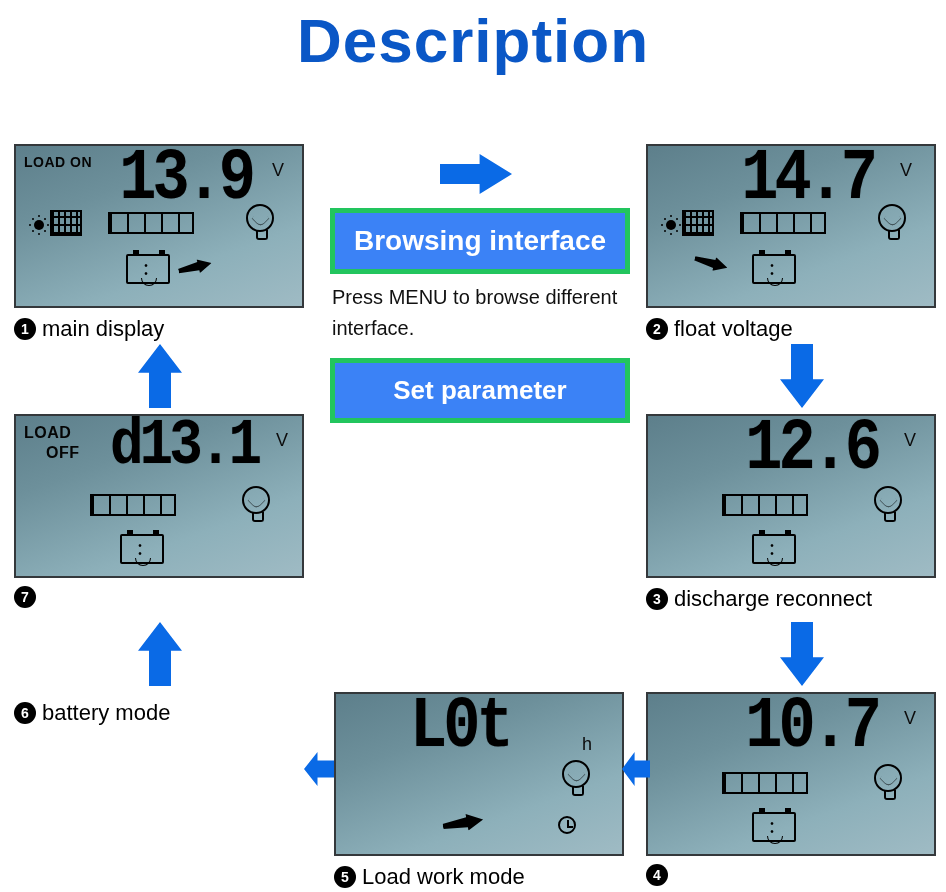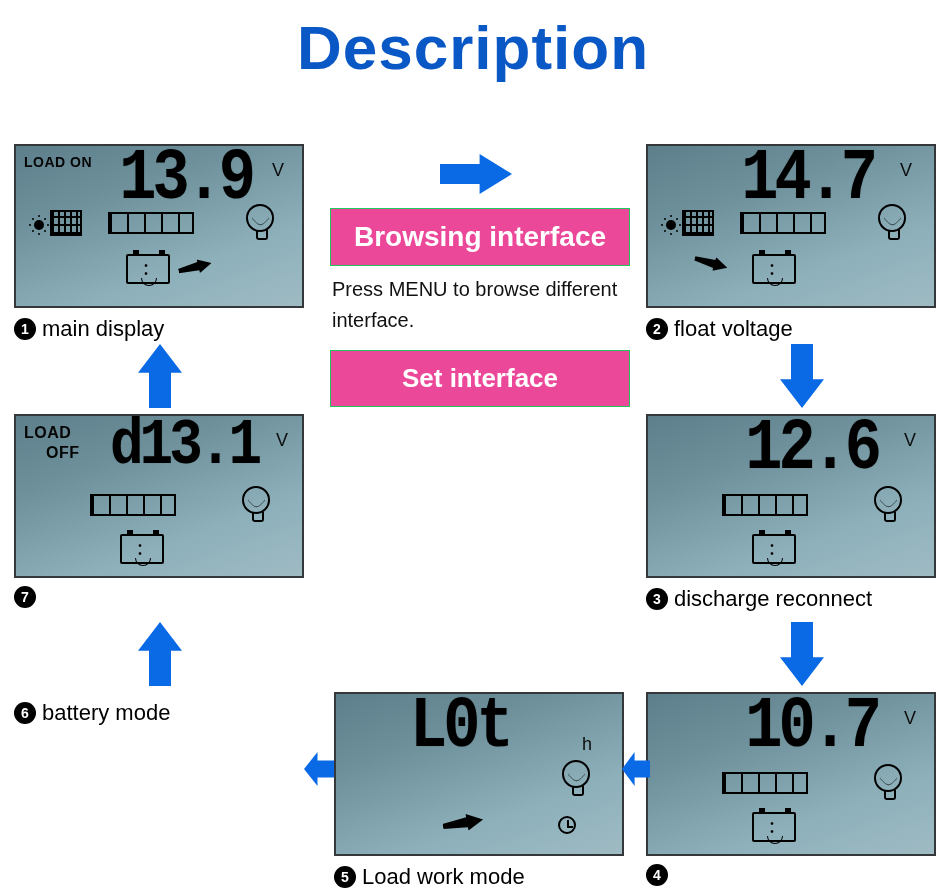--- a/index.html
+++ b/index.html
@@ -10,21 +10,21 @@
     font-family: Arial, Helvetica, sans-serif;
     position: relative;
     overflow: hidden;
   }
   .title {
     text-align: center;
     font-size: 62px;
     font-weight: 700;
     color: #0a57c6;
     letter-spacing: 1px;
-    padding-top: 12px;
+    padding-top: 5px;
   }
   .grid {
     position: absolute;
     top: 110px;
     left: 0;
     width: 946px;
     height: 780px;
     margin-top: 24px;
   }
   .cell {
@@ -171,26 +171,26 @@
     font-size:14px; font-weight:bold;
   }
 
   .center-col {
     position: absolute;
     left: 330px;
     top: 0;
     width: 300px;
   }
   .bluebox {
-    background: #ec4899;
+    background: #3b82f6;
     color: #fff;
     text-align: center;
     font-weight: 700;
     padding: 12px 6px;
-    border: 1px solid #22c55e;
+    border: 5px solid #22c55e;
   }
   .bluebox.bi { font-size: 28px; line-height: 1.15; }
   .bluebox.sp { font-size: 26px; line-height: 1.2; }
   .desc {
     font-size: 20px;
     color: #111;
     line-height: 1.55;
     padding: 8px 2px 14px 2px;
   }
 
@@ -327,21 +327,21 @@
     </div>
     <div class="caption">
       <span class="numcirc">4</span>
     </div>
   </div>
 
   <div class="center-col">
     <div class="arrow right" style="position:relative; left:110px; top:20px; width:72px; height:40px;"></div>
     <div class="bluebox bi" style="margin-top:34px;">Browsing interface</div>
     <div class="desc">Press MENU to browse different  interface.</div>
-    <div class="bluebox sp">Set interface</div>
+    <div class="bluebox sp">Set parameter</div>
   </div>
 
   <div class="arrow up" style="left:138px; top:210px; width:44px; height:64px;"></div>
   <div class="arrow up" style="left:138px; top:488px; width:44px; height:64px;"></div>
   <div class="arrow left" style="left:304px; top:618px; width:30px; height:34px;"></div>
   <div class="arrow left" style="left:622px; top:618px; width:28px; height:34px;"></div>
   <div class="arrow down" style="left:780px; top:210px; width:44px; height:64px;"></div>
   <div class="arrow down" style="left:780px; top:488px; width:44px; height:64px;"></div>
 
 </div>

